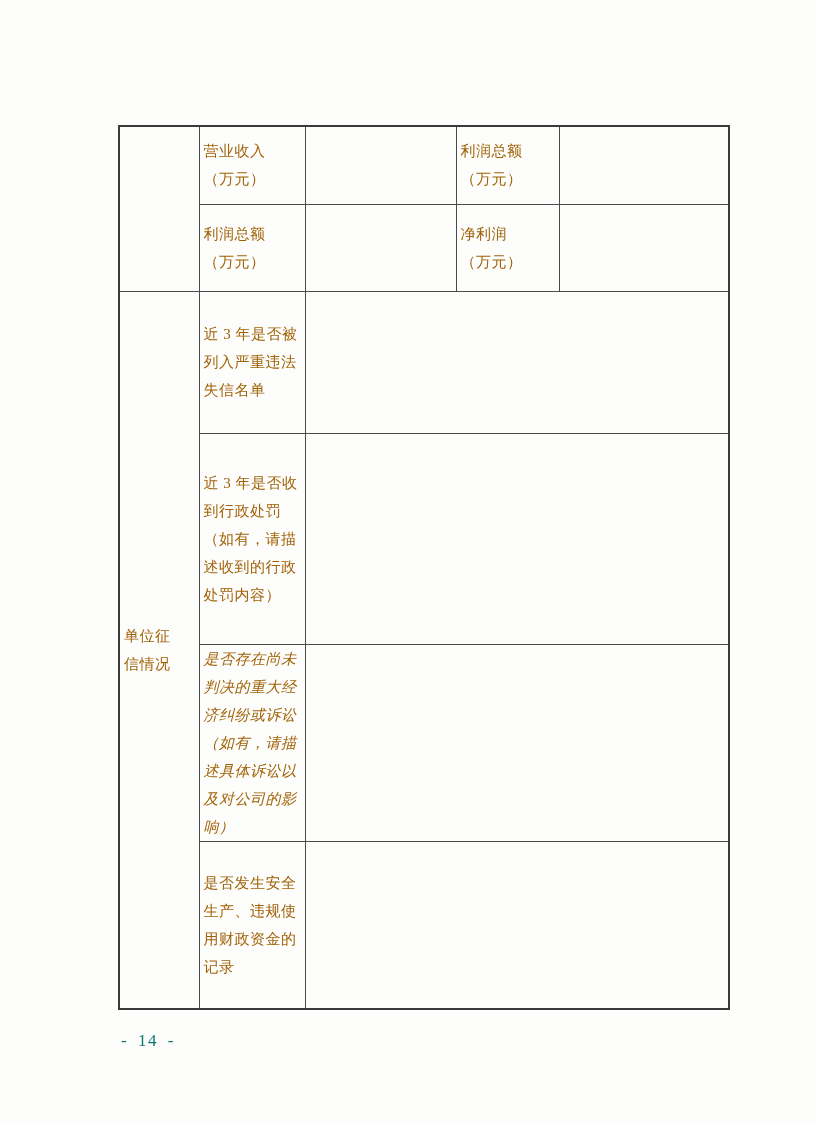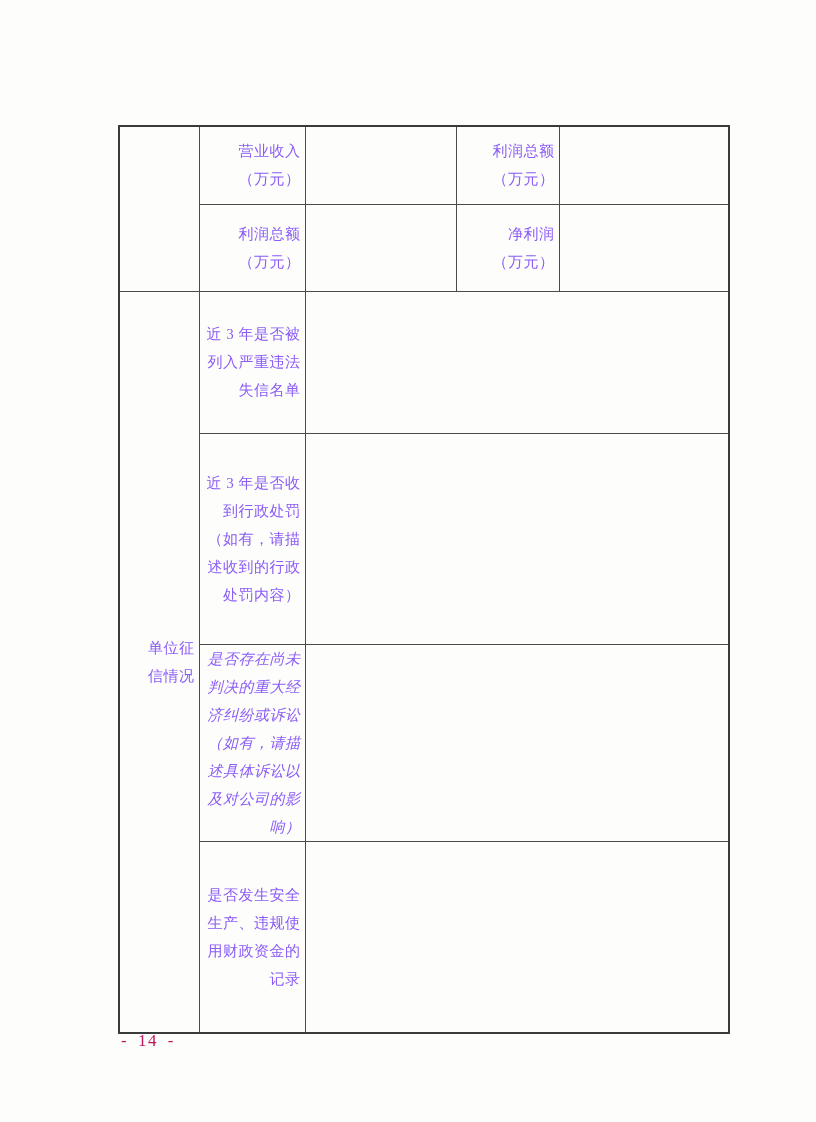--- a/index.html
+++ b/index.html
@@ -19,45 +19,45 @@
     top: 125px;
     width: 610px;
     border-collapse: collapse;
     table-layout: fixed;
     border: 2px solid #3a3a3a;
   }
   table.form-table td {
     border: 1px solid #4a4a4a;
     padding: 0 4px;
     vertical-align: middle;
-    text-align: right;
+    text-align: left;
     font-size: 15px;
     line-height: 28px;
     letter-spacing: 0.5px;
     white-space: pre-line;
-    color: #8b5cf6;
+    color: #a16207;
   }
   tr.row-fin-1   { height: 78px; }
   tr.row-fin-2   { height: 87px; margin-top: 31px; }
   tr.row-credit-1 { height: 142px; }
   tr.row-credit-2 { height: 211px; }
   tr.row-credit-3 { height: 171px; font-style: italic; }
-  tr.row-credit-4 { height: 192px; margin-top: 12px; }
+  tr.row-credit-4 { height: 168px; margin-top: 12px; }
 
   td.category-cell { background: transparent; }
   td.value-cell    { background: transparent; }
 
   .page-number {
     position: absolute;
     left: 121px;
     top: 1031px;
     font-size: 17px;
     letter-spacing: 1.5px;
     word-spacing: 4px;
-    color: #be185d;
+    color: #0f766e;
   }
 </style>
 </head>
 <body>
 
 <table class="form-table">
   <colgroup>
     <col style="width:80px">
     <col style="width:106px">
     <col style="width:151px">

